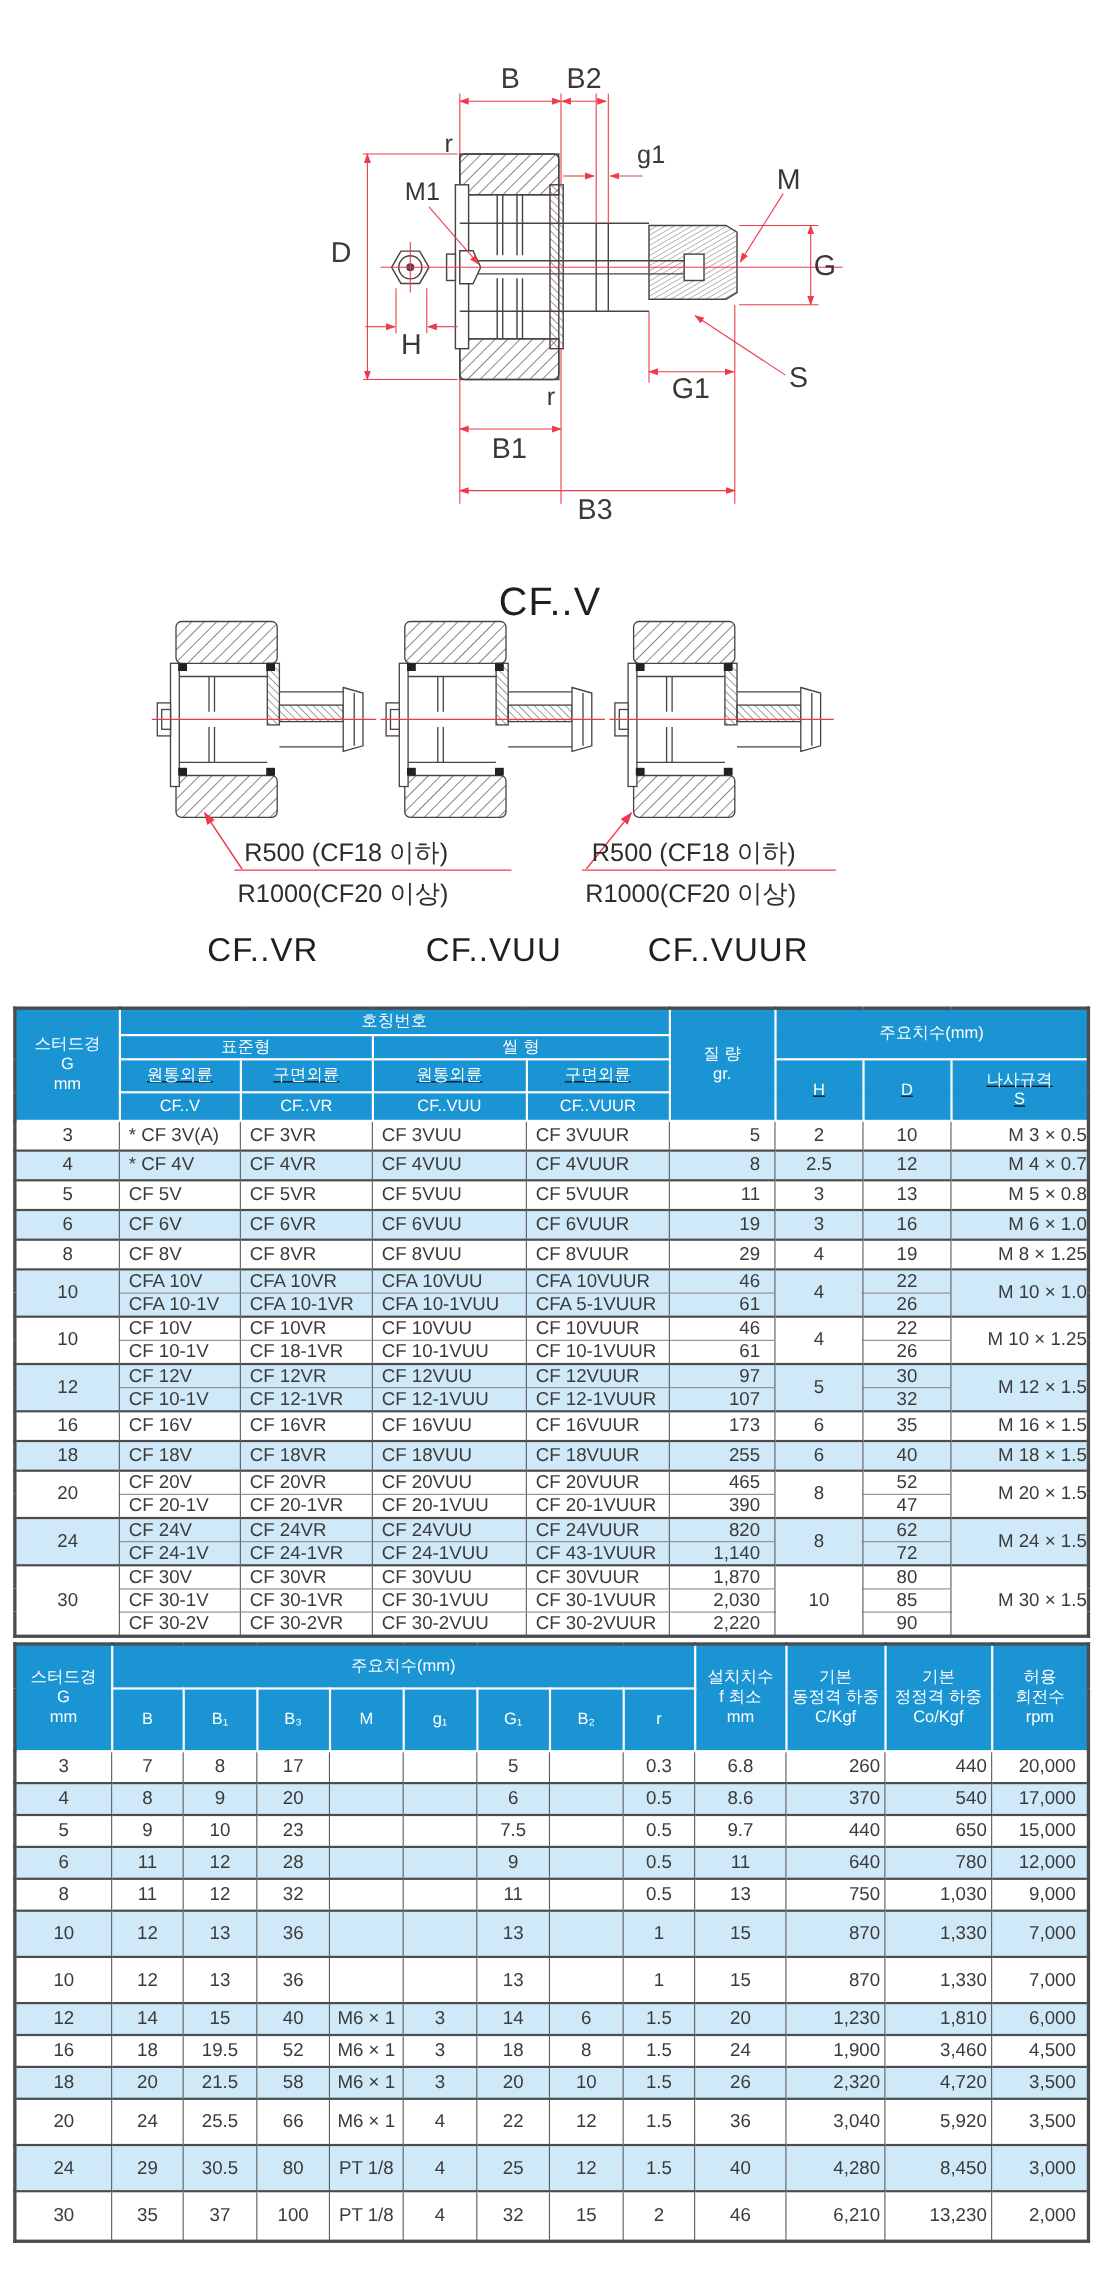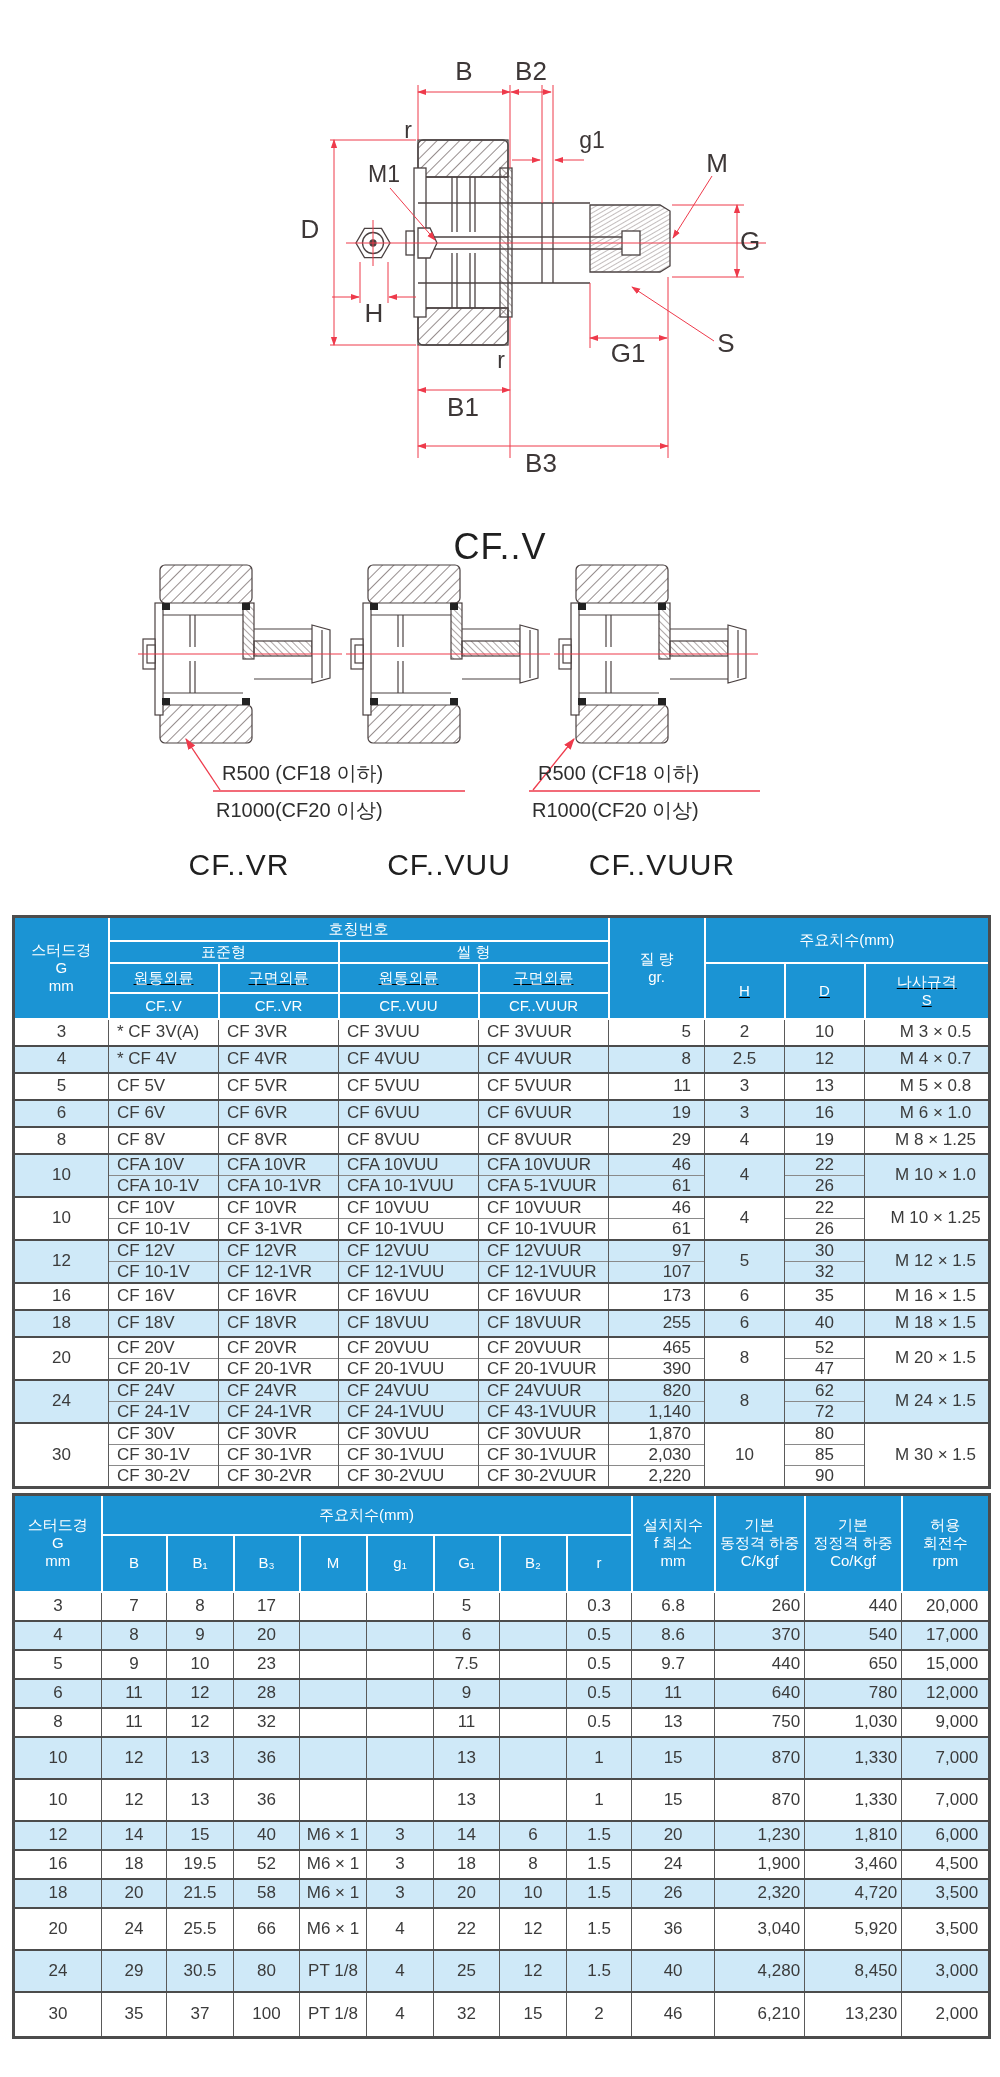--- a/index.html
+++ b/index.html
@@ -3,38 +3,38 @@
 <meta charset="utf-8">
 <style>
   html,body{margin:0;padding:0;background:#fff;}
   .page{position:relative;width:1000px;height:2077px;background:#fff;overflow:hidden;
         font-family:"Liberation Sans",sans-serif;}
   .abs{position:absolute;}
   .dim-text{fill:#3d3737;font-size:26px;font-family:"Liberation Sans",sans-serif;}
   .dim-text.small{font-size:23px;}
   .series-title{position:absolute;text-align:center;color:#1f1f1f;font-size:36px;letter-spacing:1px;}
   .variant-label{position:absolute;width:190px;text-align:center;color:#1f1f1f;font-size:30px;letter-spacing:1px;}
-  .rnote{position:absolute;color:#2e2e2e;font-size:20px;white-space:nowrap;}
+  .rnote{position:absolute;color:#2e2e2e;font-size:23px;white-space:nowrap;}
   table{border-collapse:collapse;table-layout:fixed;position:absolute;background:#fff;
         border:3px solid #4c4c4c;}
   th{background:#1b94d4;color:#fff;font-weight:normal;font-size:15px;line-height:1.2;
      white-space:pre-line;border:2px solid #fff;vertical-align:middle;text-align:center;padding:0;}
   td{border-left:1px solid #5a5a5a;border-right:1px solid #5a5a5a;border-top:1px solid #8a8a8a;
      font-size:17px;color:#3b3b3b;padding:0;text-align:center;vertical-align:middle;}
   tr.shade td{background:#cfe9f8;}
   #t1 tbody tr{height:21px;}
   #t1 tbody tr.r1{height:27px;}
   #t1 tr.gstart td{border-top:2px solid #4c4c4c;}
   #t2 tbody td{border-top:2px solid #4c4c4c;}
   #t2 tbody tr.rn{height:29px;}
   #t2 tbody tr.rt{height:42px;}
   #t2 tbody tr.rx{height:46px;}
   td.c-name{text-align:left;padding-left:8px;}
   td.c-mass{text-align:right;padding-right:13px;}
-  td.c-s{text-align:center;padding-left:18px;}
+  td.c-s{text-align:right;padding-left:18px;}
   td.c-r20{text-align:right;padding-right:4px;}
   td.c-r10{text-align:right;padding-right:10px;}
   #t1 thead tr.hr1{height:24px;} #t1 thead tr.hr2{height:22px;}
   #t1 thead tr.hr3{height:30px;text-decoration:underline;} #t1 thead tr.hr4{height:26px;}
   #t2 thead tr.hr1{height:40px;} #t2 thead tr.hr2{height:57px;}
 </style>
 </head>
 <body>
 
 <div class="page">
@@ -312,21 +312,21 @@
           <td class="c-name">CF 10VR</td>
           <td class="c-name">CF 10VUU</td>
           <td class="c-name">CF 10VUUR</td>
           <td class="c-mass">46</td>
           <td rowspan="2">4</td>
           <td>22</td>
           <td class="c-s" rowspan="2">M 10 × 1.25</td>
         </tr>
         <tr class="gsub">
           <td class="c-name">CF 10-1V</td>
-          <td class="c-name">CF 3-1VR</td>
+          <td class="c-name">CF 18-1VR</td>
           <td class="c-name">CF 10-1VUU</td>
           <td class="c-name">CF 10-1VUUR</td>
           <td class="c-mass">61</td>
           <td>26</td>
         </tr>
         <tr class="shade gstart">
           <td class="c-g" rowspan="2">12</td>
           <td class="c-name">CF 12V</td>
           <td class="c-name">CF 12VR</td>
           <td class="c-name">CF 12VUU</td>

